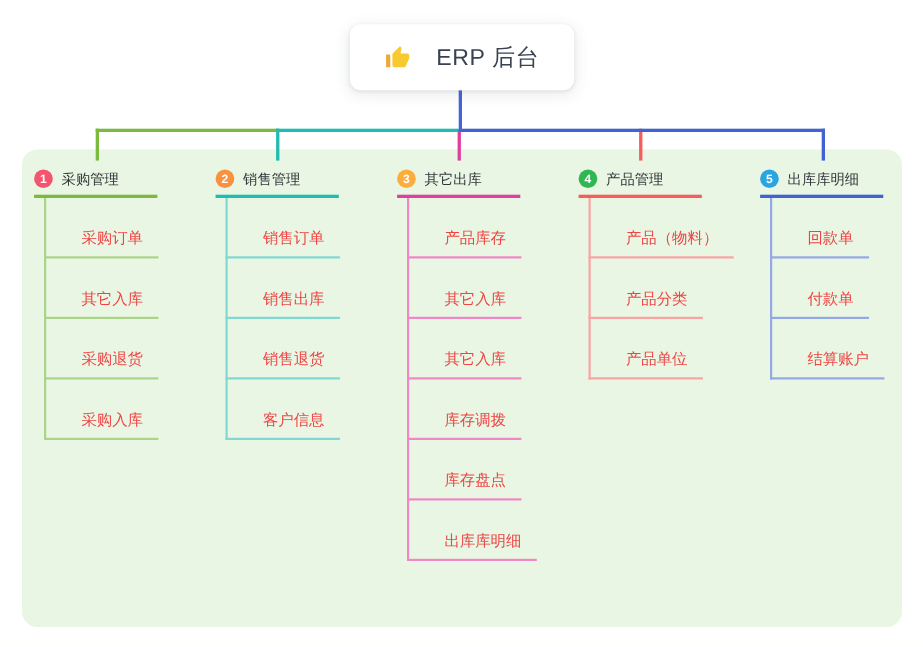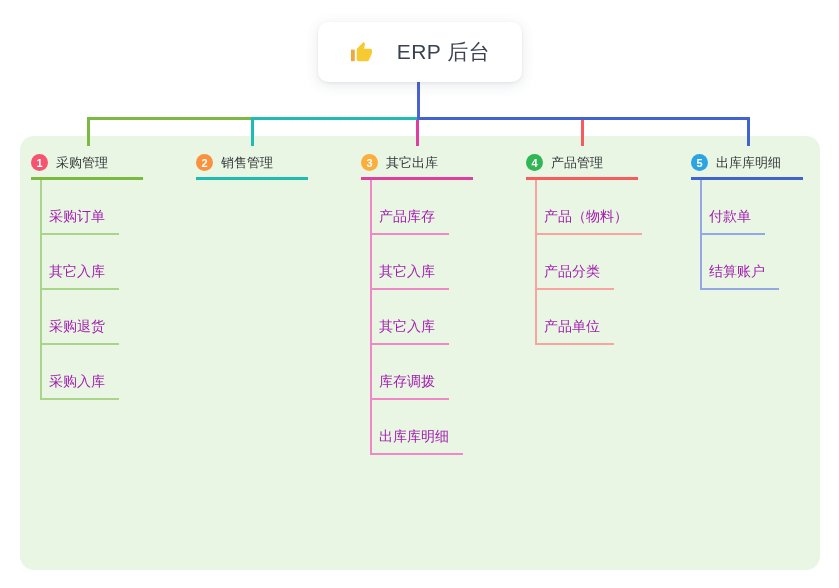--- a/index.html
+++ b/index.html
@@ -49,22 +49,22 @@
   }
   .branch-title { font-size:13px; font-weight:500; color:#33363b; white-space:nowrap; }
   .header-line { width:112px; height:3px; background:var(--thick); }
 
   .children { position:relative; margin-left:9px; }
   .child-stem { position:absolute; left:0; top:0; bottom:0; width:2px; background:var(--thin); }
   .child-row { height:55px; display:flex; align-items:flex-end; }
   .child-row:first-child { height:50px; }
   .child-label {
     display:inline-block; white-space:nowrap;
-    font-size:14px; color:#a21caf;
-    padding:0 14px 7px 9px;
+    font-size:14px; color:#ef4444;
+    padding:0 14px 7px 34px;
     border-bottom:2px solid var(--thin);
   }
 </style>
 </head>
 <body>
 
 <div class="stage">
 
   <div class="panel" style="background-color: rgb(233, 246, 227);"></div>
 
@@ -108,20 +108,35 @@
         </div>
     </div>
   </div>
 
   <div class="branch branch-1" style="--thick: #1fbcb2; --thin: #7fd9d2; --badge: #f9923f;">
     <div class="branch-header">
       <span class="badge">2</span>
       <span class="branch-title">销售管理</span>
     </div>
     <div class="header-line"></div>
+    <div class="children">
+      <div class="child-stem"></div>
+      <div class="child-row">
+          <span class="child-label">销售订单</span>
+        </div>
+      <div class="child-row">
+          <span class="child-label">销售出库</span>
+        </div>
+      <div class="child-row">
+          <span class="child-label">销售退货</span>
+        </div>
+      <div class="child-row">
+          <span class="child-label">客户信息</span>
+        </div>
+    </div>
   </div>
 
   <div class="branch branch-2" style="--thick: #df3f9f; --thin: #f088c7; --badge: #fbae3c;">
     <div class="branch-header">
       <span class="badge">3</span>
       <span class="branch-title">其它出库</span>
     </div>
     <div class="header-line"></div>
     <div class="children">
       <div class="child-stem"></div>
@@ -131,20 +146,23 @@
       <div class="child-row">
           <span class="child-label">其它入库</span>
         </div>
       <div class="child-row">
           <span class="child-label">其它入库</span>
         </div>
       <div class="child-row">
           <span class="child-label">库存调拨</span>
         </div>
       <div class="child-row">
+          <span class="child-label">库存盘点</span>
+        </div>
+      <div class="child-row">
           <span class="child-label">出库库明细</span>
         </div>
     </div>
   </div>
 
   <div class="branch branch-3" style="--thick: #f75b5b; --thin: #f9a3a3; --badge: #30b753;">
     <div class="branch-header">
       <span class="badge">4</span>
       <span class="branch-title">产品管理</span>
     </div>
@@ -165,20 +183,23 @@
 
   <div class="branch branch-4" style="--thick: #4163d1; --thin: #93a8e4; --badge: #2ba5e2;">
     <div class="branch-header">
       <span class="badge">5</span>
       <span class="branch-title">出库库明细</span>
     </div>
     <div class="header-line"></div>
     <div class="children">
       <div class="child-stem"></div>
       <div class="child-row">
+          <span class="child-label">回款单</span>
+        </div>
+      <div class="child-row">
           <span class="child-label">付款单</span>
         </div>
       <div class="child-row">
           <span class="child-label">结算账户</span>
         </div>
     </div>
   </div>
 
 </div>
 

